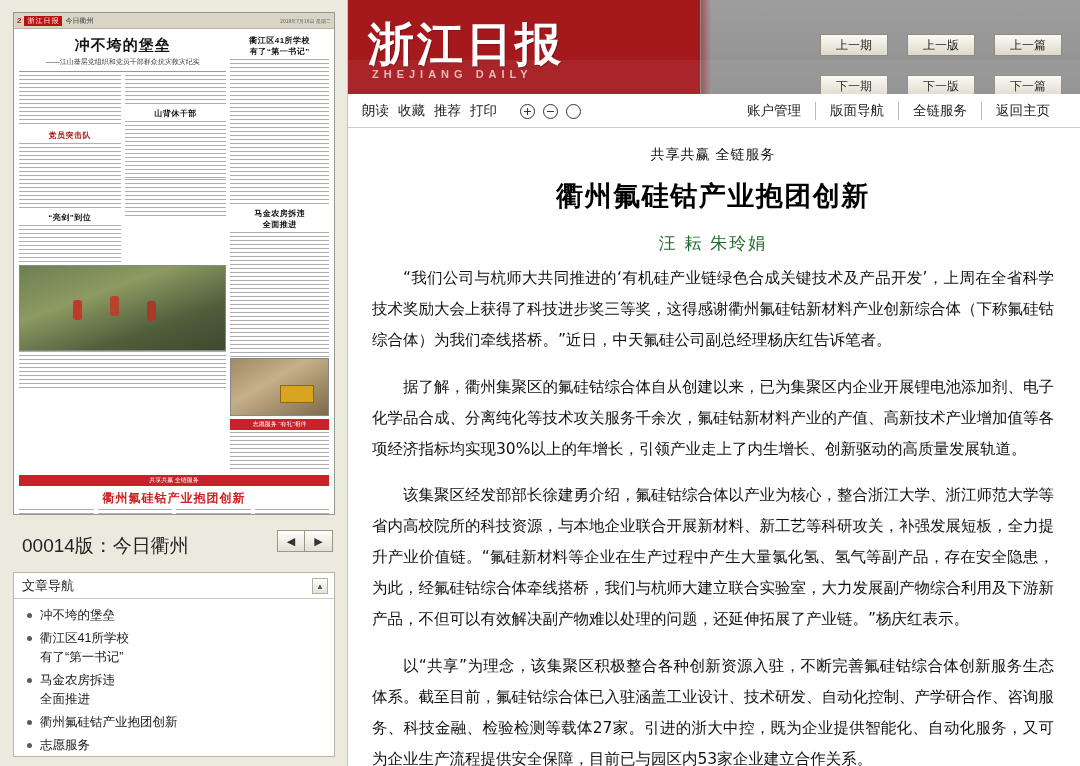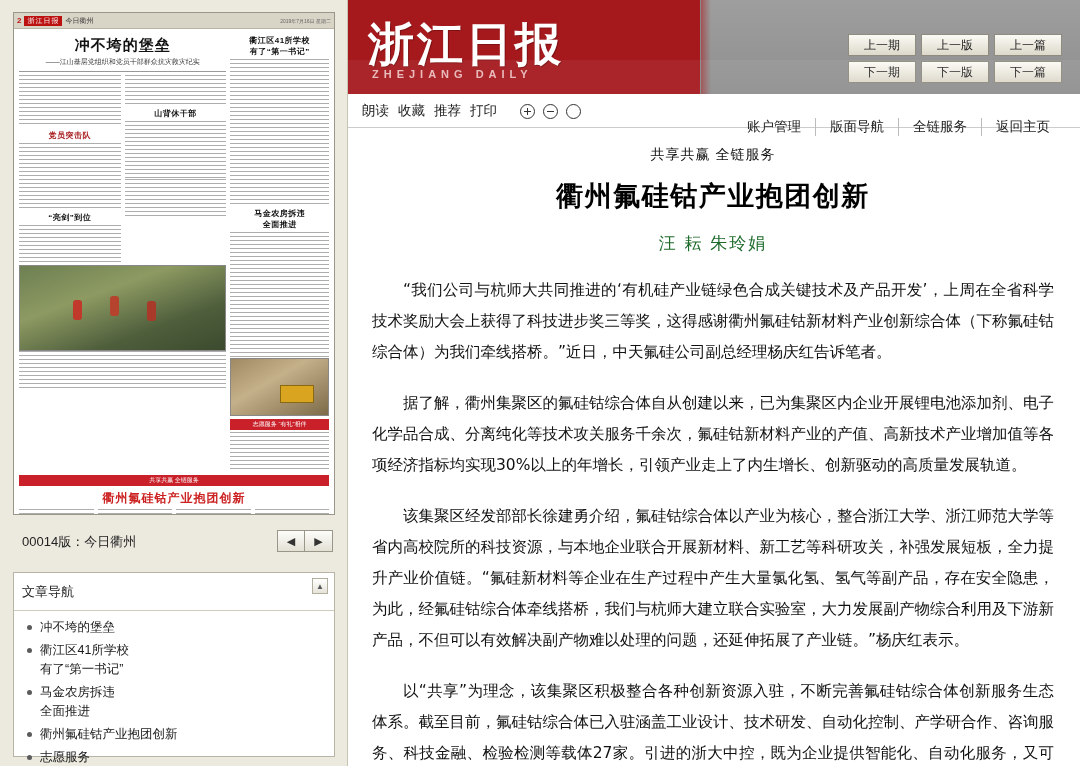--- a/index.html
+++ b/index.html
@@ -122,21 +122,21 @@
   }
   .big-red-title {
     text-align: center; color: #c22; font-size: 12px; font-weight: bold;
     margin: 4px 0 2px; letter-spacing: 1px;
   }
   .thin-rule { border-top: 1px solid #999; margin: 3px 0; }
 
   #thumb-caption {
     position: absolute;
     left: 22px; top: 533px;
-    font-size: 13px;
+    font-size: 19px;
     color: #222;
   }
   #pager {
     position: absolute;
     right: 14px; top: 530px;
     display: flex;
   }
   .pager-btn {
     width: 28px; height: 22px;
     border: 1px solid #9b9788;
@@ -149,21 +149,21 @@
   .pager-btn + .pager-btn { border-left: none; }
 
   #nav-panel {
     position: absolute;
     left: 13px; top: 572px;
     width: 322px; height: 185px;
     background: #ffffff;
     border: 1px solid #b9b5a6;
   }
   #nav-head {
-    height: 38px;
+    height: 26px;
     border-bottom: 1px solid #cfcbbd;
     display: flex; align-items: center;
     padding: 0 8px;
     font-size: 13px; color: #222;
     position: relative;
   }
   #nav-collapse {
     position: absolute; right: 6px; top: 5px;
     width: 16px; height: 16px;
     border: 1px solid #b3afa0;
@@ -242,21 +242,21 @@
     content: "";
     position: absolute; left: 0; top: 0; bottom: 0; width: 10px;
     background: linear-gradient(to right, rgba(165,24,28,.55), rgba(160,160,160,0));
   }
   #issue-buttons {
     position: absolute;
     right: 18px; top: 34px;
     display: grid;
     grid-template-columns: repeat(3, 68px);
     grid-auto-rows: 22px;
-    gap: 5px;
+    gap: 19px;
   }
   .issue-btn {
     border: 1px solid #8f8b7e;
     background: linear-gradient(#fbfaf4,#ddd9cb);
     font-size: 12px;
     color: #222;
     display: flex; align-items: center; justify-content: center;
     cursor: pointer;
   }
 
@@ -288,21 +288,21 @@
   .zoom-ic.minus::before {
     content: "";
     position: absolute; background: #333;
   }
   .zoom-ic.plus::before { left: 3px; top: 6px; width: 7px; height: 1.6px; }
   .zoom-ic.plus::after { left: 5.7px; top: 3px; width: 1.6px; height: 7px; }
   .zoom-ic.minus::before { left: 3px; top: 6px; width: 7px; height: 1.6px; }
 
   .tb-right {
     position: absolute;
-    right: 16px; top: 24px;
+    right: 16px; top: 8px;
     display: flex; align-items: flex-start;
     font-size: 13.5px; color: #222;
   }
   .tb-right .tb-link { padding: 0 14px; cursor: pointer; }
   .tb-right .tb-link + .tb-link { border-left: 1px solid #bbb; }
 
   #article {
     position: relative;
     padding: 18px 26px 0 24px;
   }
@@ -325,21 +325,21 @@
     text-align: center;
     font-size: 17px;
     color: #1d6b2a;
     margin-top: 16px;
     letter-spacing: 2px;
   }
   .art-p {
     font-size: 15.5px;
     line-height: 31px;
     color: #111;
-    margin-top: 20px;
+    margin-top: 8px;
     text-align: justify;
     text-indent: 2em;
     font-family: "DejaVu Sans", sans-serif;
   }
 </style>
 </head>
 <body>
 
 <div id="page">
 

